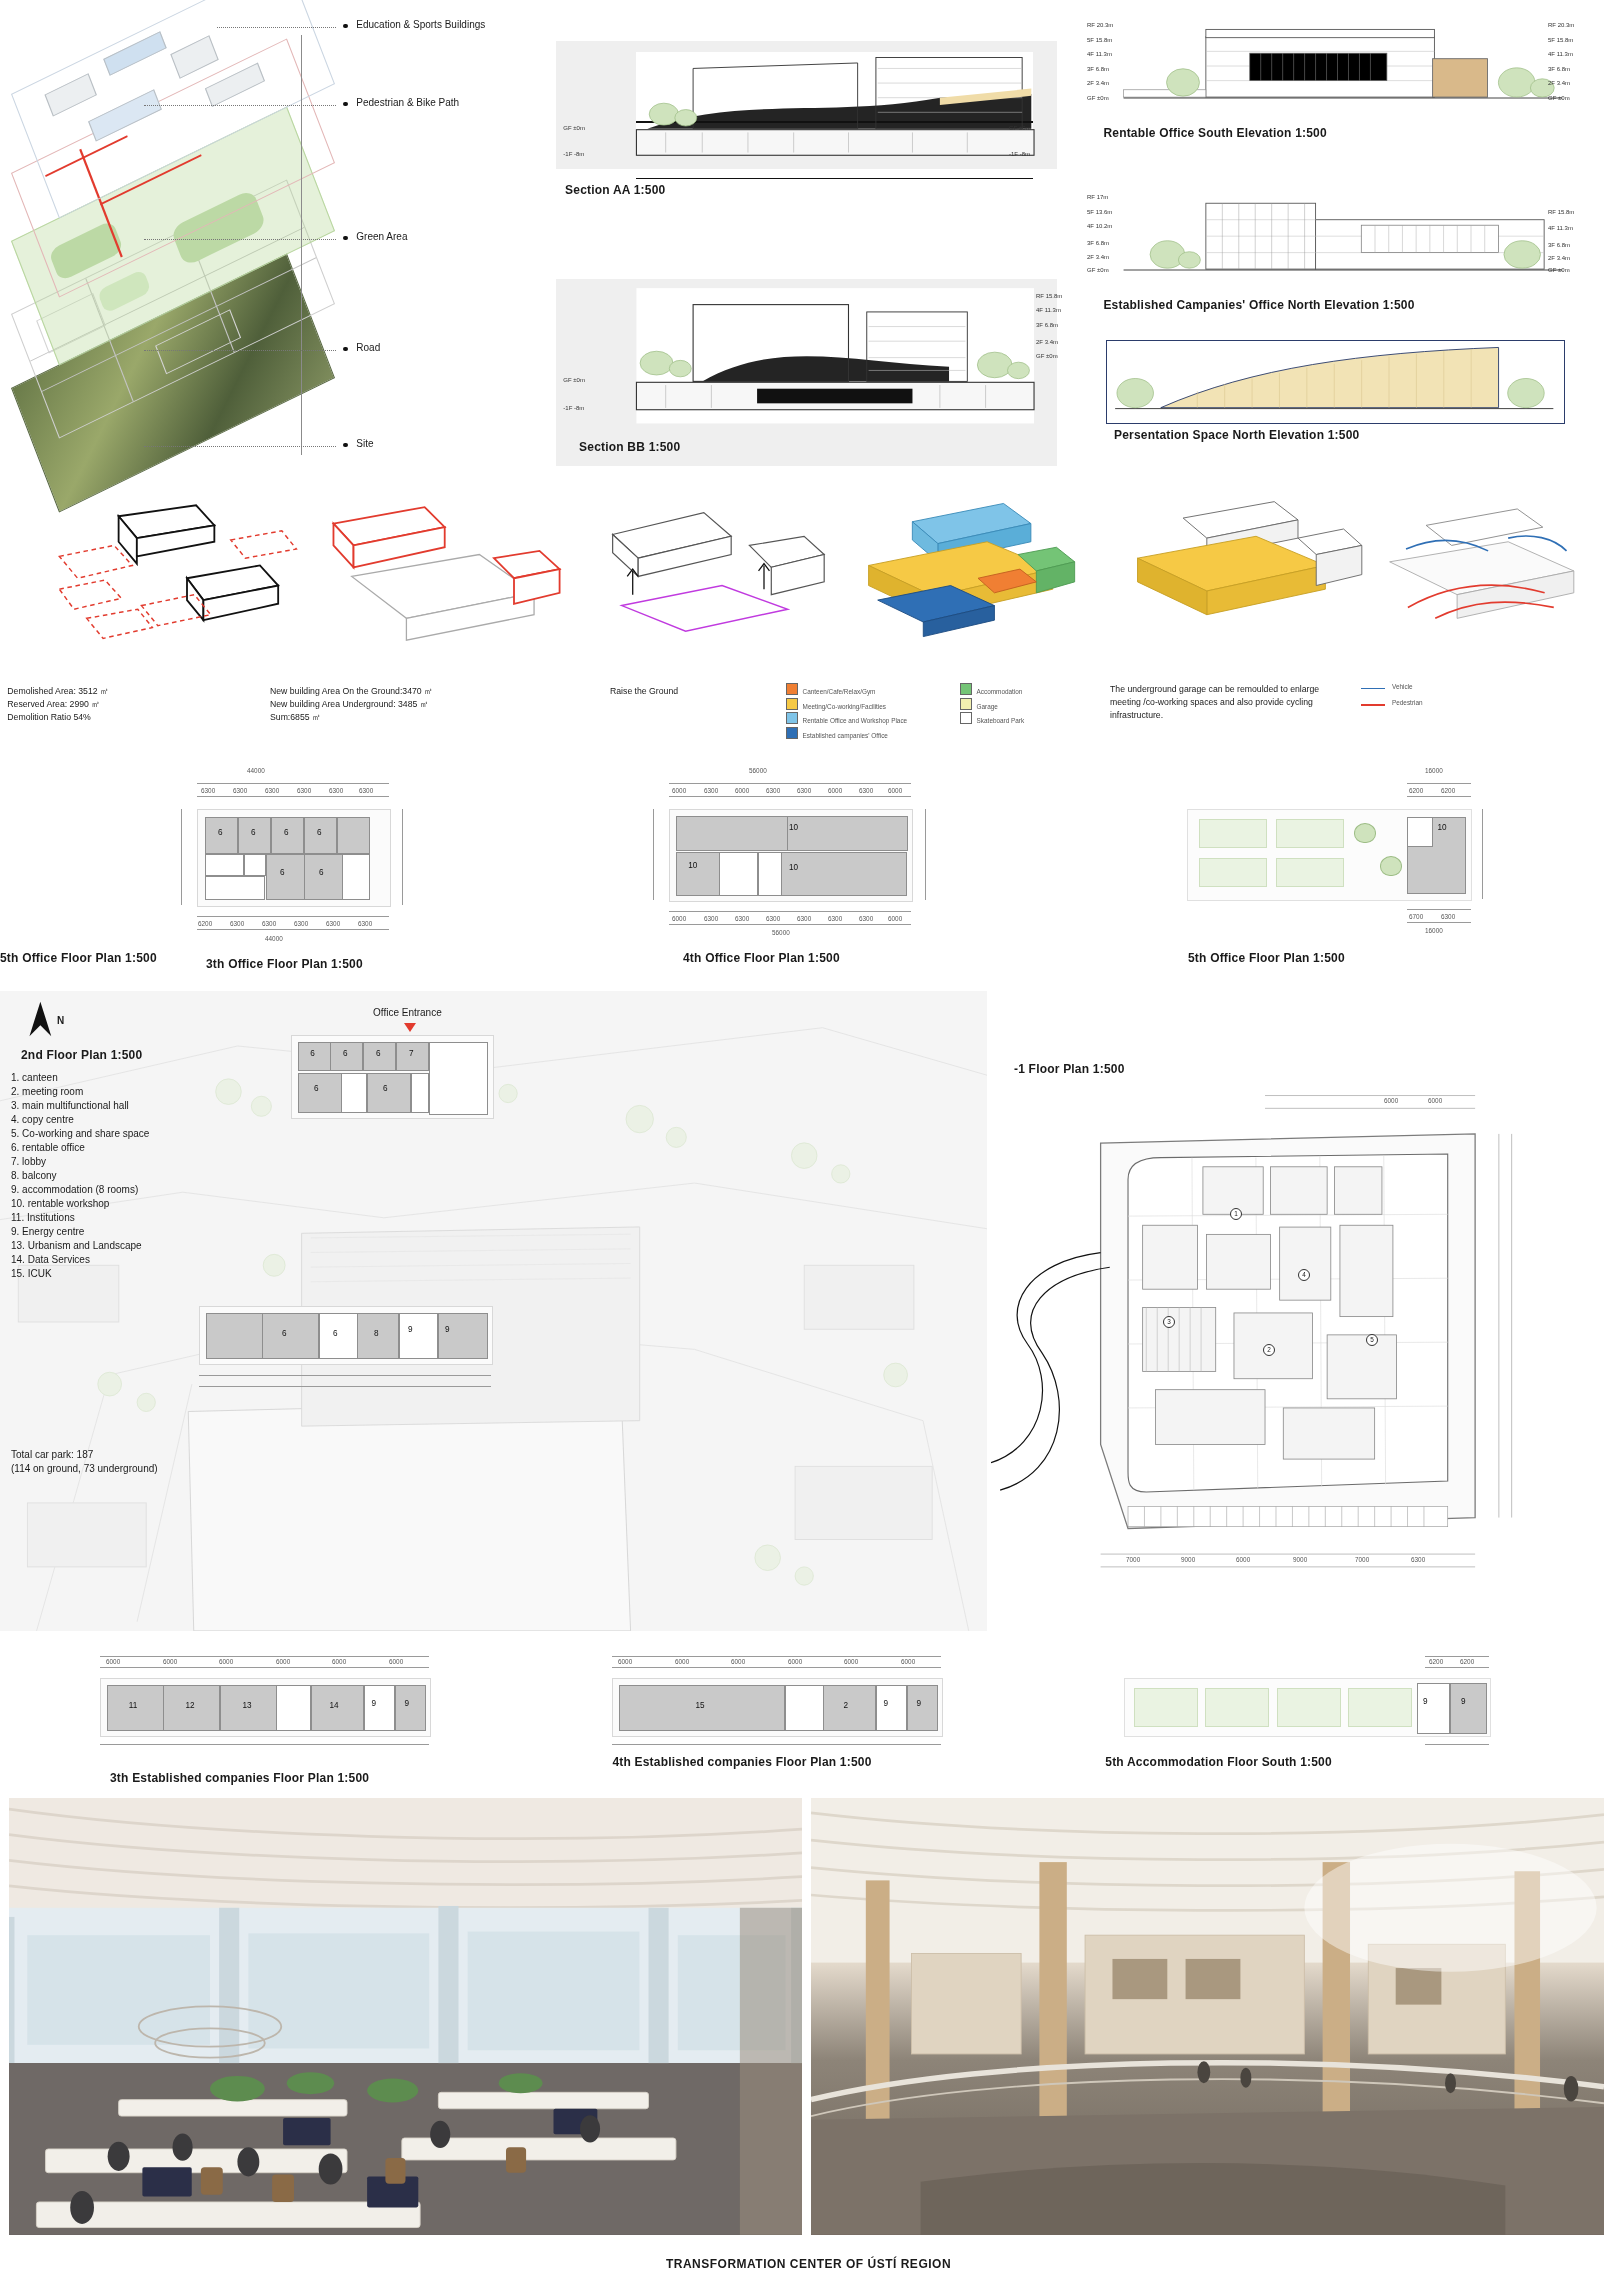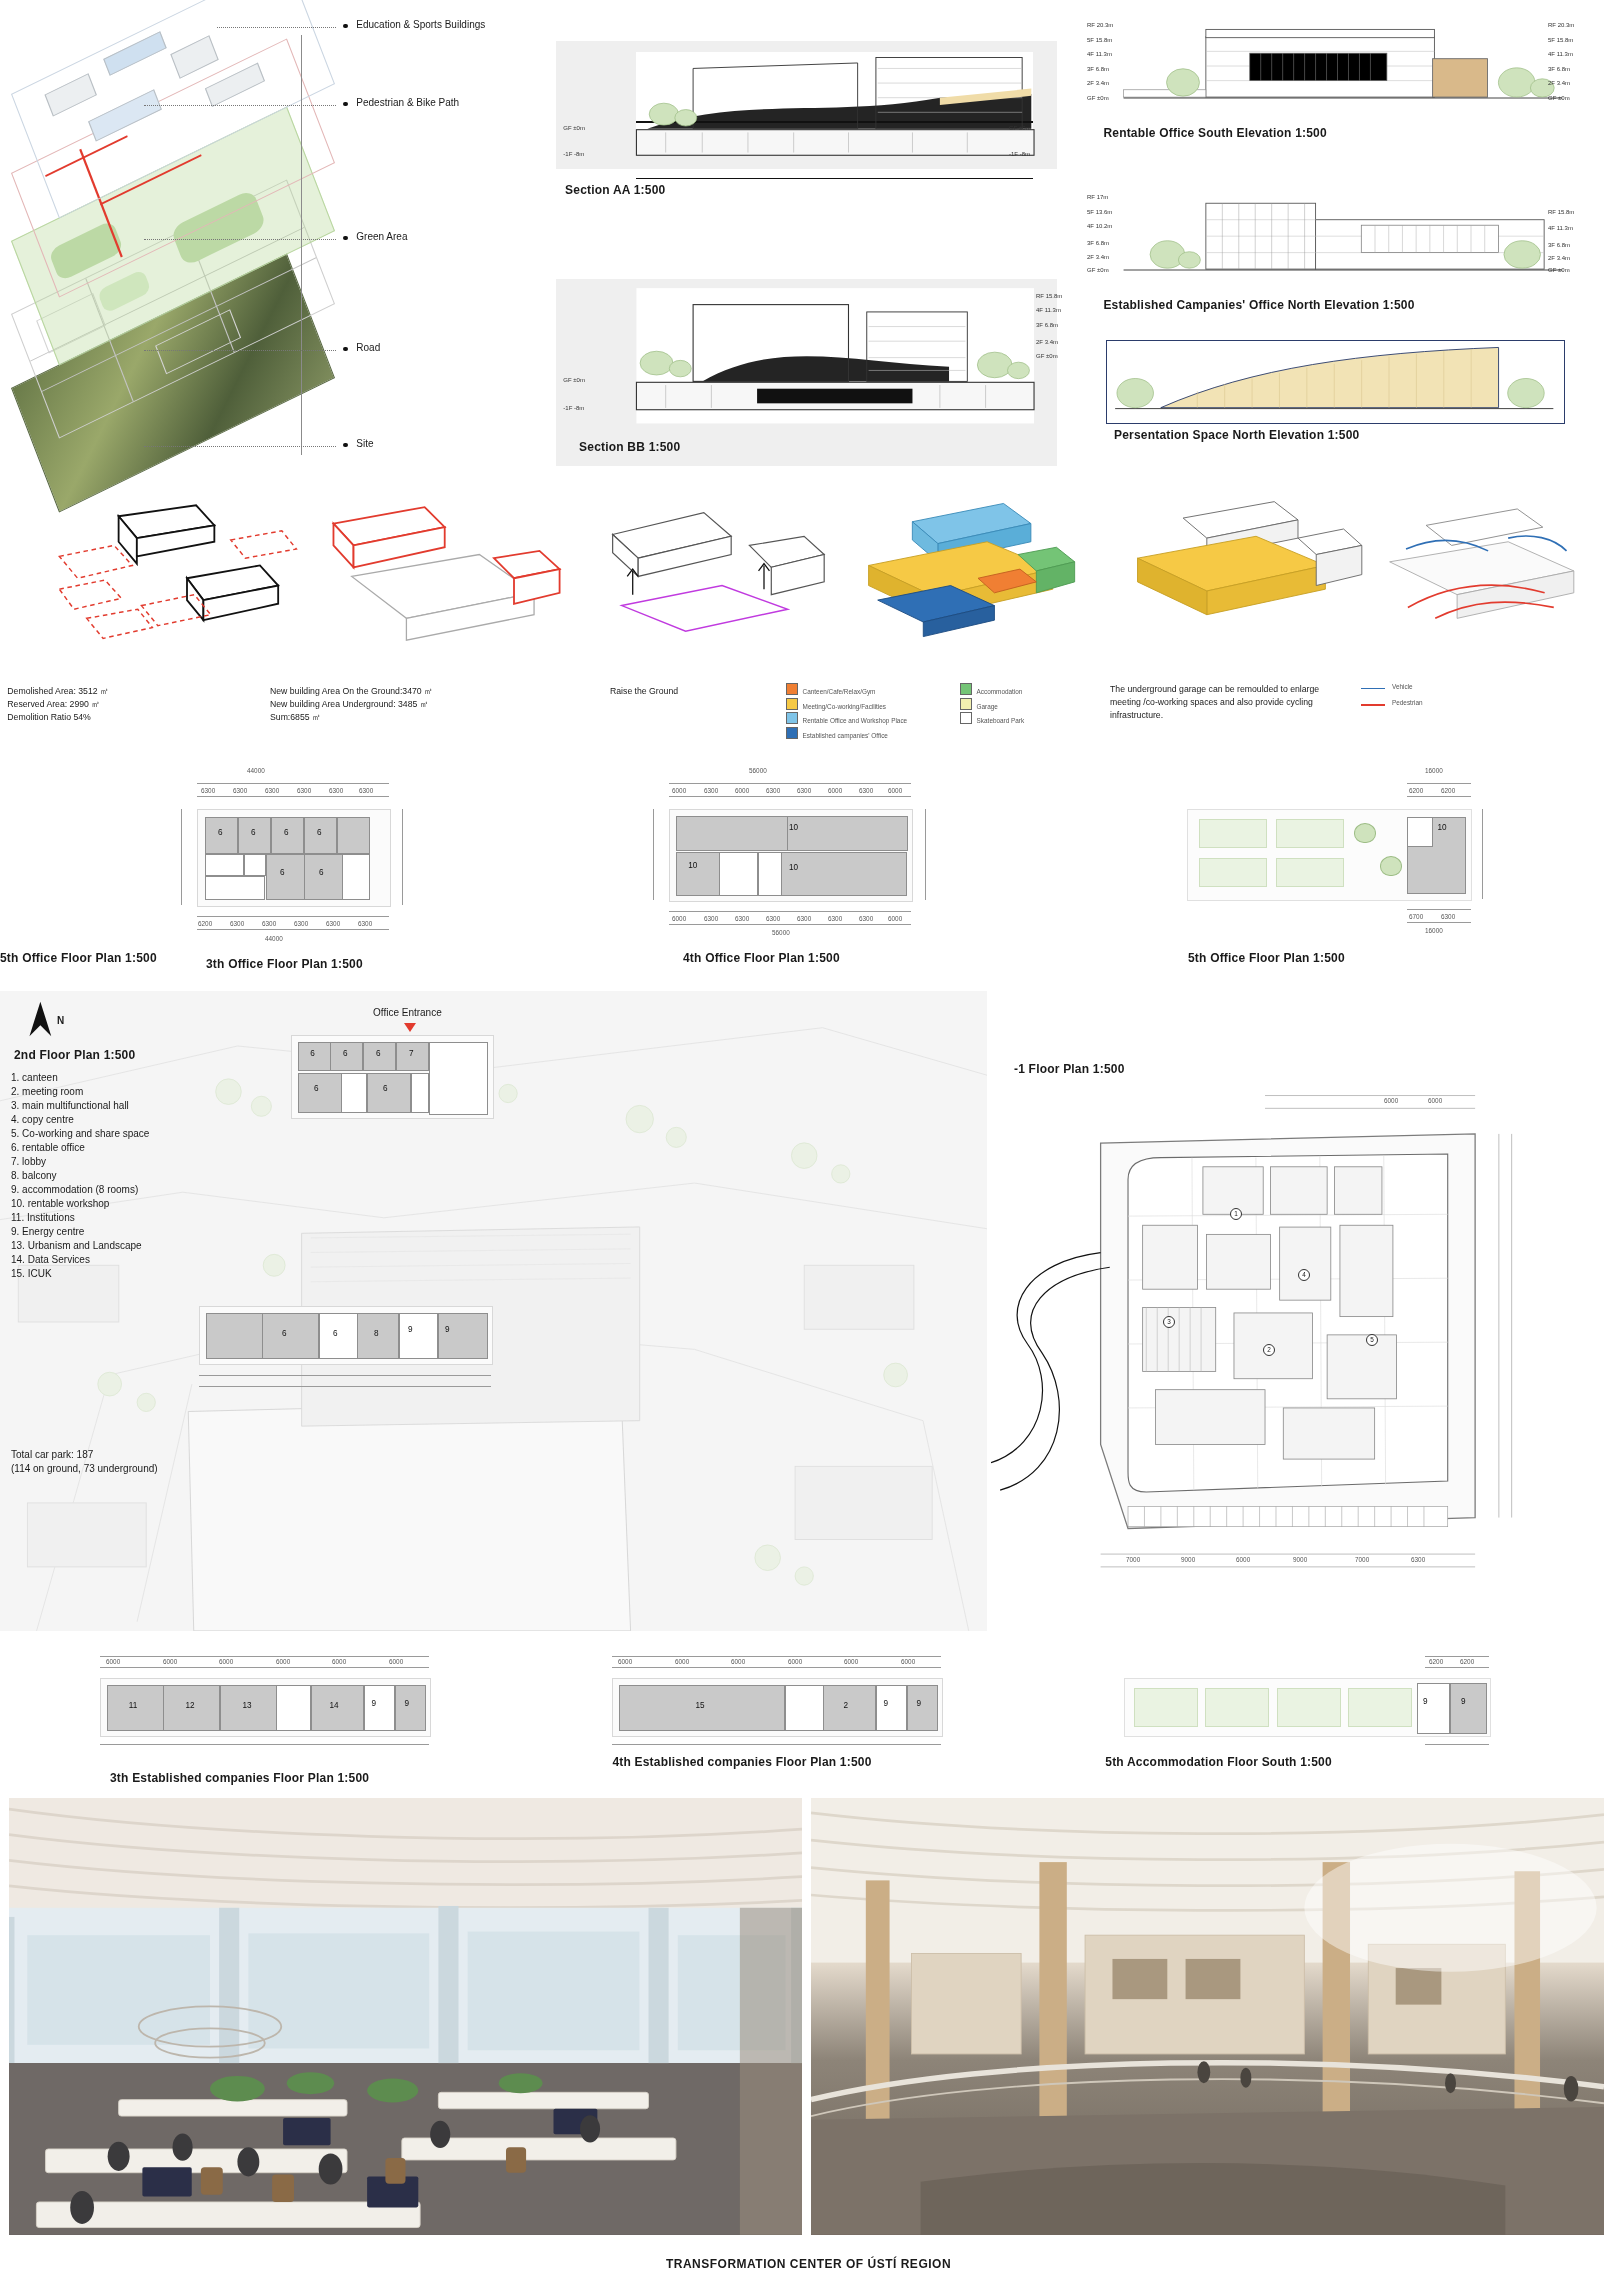--- a/index.html
+++ b/index.html
@@ -598,21 +598,21 @@
     </g>
   </svg>
 
   <div class="abs" style="left:20px;top:7.3px;">
     <svg width="48" height="40" viewBox="0 0 52 44">
       <path d="M10,42 L22,4 L34,42 L22,30 Z" fill="#111"></path>
     </svg>
     <span class="abs sm" style="left:37px;top:16.4px;font-weight:bold;">N</span>
   </div>
 
-  <div class="abs ttl" style="left:14px;top:57px;">2nd Floor Plan  1:500</div>
+  <div class="abs ttl" style="left:21px;top:57px;">2nd Floor Plan  1:500</div>
 
   <ul class="progs abs" style="left:11px;top:80px;width:201px;">
     <li>1. canteen</li>
     <li>2. meeting room</li>
     <li>3. main multifunctional hall</li>
     <li>4. copy centre</li>
     <li>5. Co-working and share space</li>
     <li>6. rentable office</li>
     <li>7. lobby</li>
     <li>8. balcony</li>

